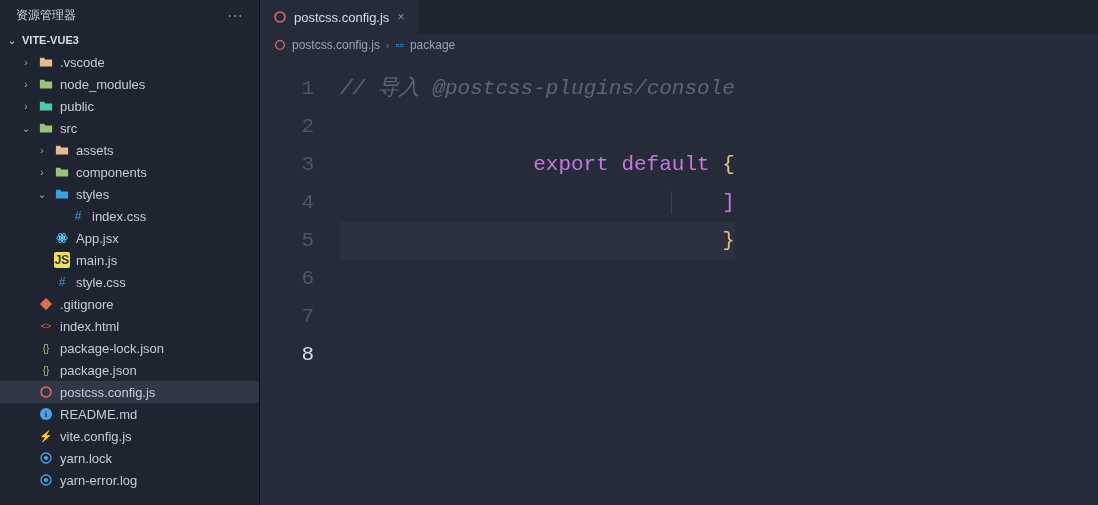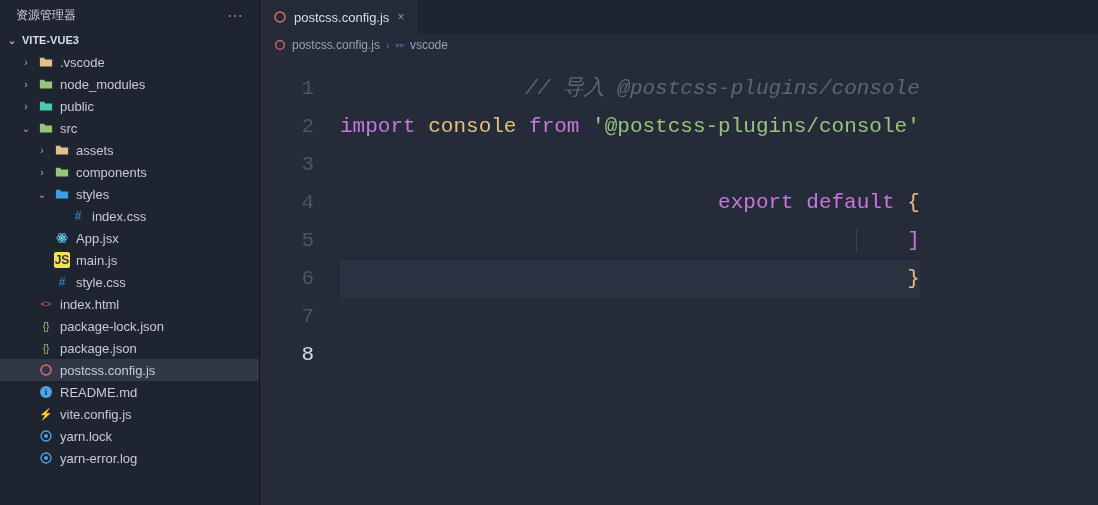--- a/index.html
+++ b/index.html
@@ -213,20 +213,29 @@
         <span class="icon icon-js">JS</span>
         <span>main.js</span>
       </div>
       <div class="tree-item indent-2">
         <span class="chev"></span>
         <span class="icon icon-css">#</span>
         <span>style.css</span>
       </div>
       <div class="tree-item indent-1">
         <span class="chev"></span>
+        <span class="icon icon-git">
+          <svg width="14" height="14" viewBox="0 0 16 16">
+            <path fill="currentColor" d="M8 1l7 7-7 7-7-7z"></path>
+          </svg>
+        </span>
+        <span>.gitignore</span>
+      </div>
+      <div class="tree-item indent-1">
+        <span class="chev"></span>
         <span class="icon icon-html" style="font-size: 9px;">&lt;&gt;</span>
         <span>index.html</span>
       </div>
       <div class="tree-item indent-1">
         <span class="chev"></span>
         <span class="icon icon-json" style="font-size: 10px;">{}</span>
         <span>package-lock.json</span>
       </div>
       <div class="tree-item indent-1">
         <span class="chev"></span>
@@ -294,35 +303,34 @@
   </div>
   <div class="breadcrumb">
     <span class="bc-icon icon-red">
       <svg width="12" height="12" viewBox="0 0 14 14">
           <circle cx="7" cy="7" r="5" fill="none" stroke="#e06c6c" stroke-width="1.5"></circle>
         </svg>
     </span>
     <span>postcss.config.js</span>
     <span class="chev-r">›</span>
     <span style="color:#3b9fe5">▫▫</span>
-    <span>vscode</span>
+    <span>package</span>
   </div>
   <div class="editor">
     <div class="gutter" id="gutter">
         <div class="ln">1</div>
         <div class="ln">2</div>
         <div class="ln">3</div>
         <div class="ln">4</div>
         <div class="ln">5</div>
         <div class="ln">6</div>
         <div class="ln">7</div>
         <div class="ln current">8</div>
       </div>
     <div class="code" id="code">
         <div class="line"><span class="c-comment">// 导入 @postcss-plugins/console</span></div>
-        <div class="line"><span class="c-kw">import</span> <span class="c-var">console</span> <span class="c-kw">from</span> <span class="c-str">'@postcss-plugins/console'</span></div>
         <div class="line">&nbsp;</div>
         <div class="line"><span class="c-kw">export default</span> <span class="c-brace-y">{</span></div>
         <div class="line"><span class="indent-guide">    </span><span class="c-bracket">]</span></div>
         <div class="line current"><span class="c-brace-y">}</span></div>
       </div>
   </div>
 </div>
 
 </body></html>

